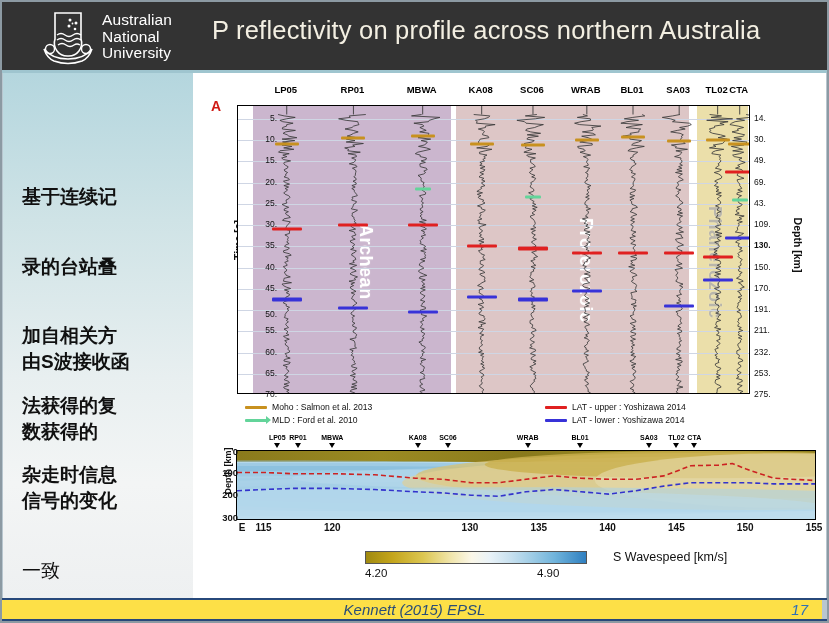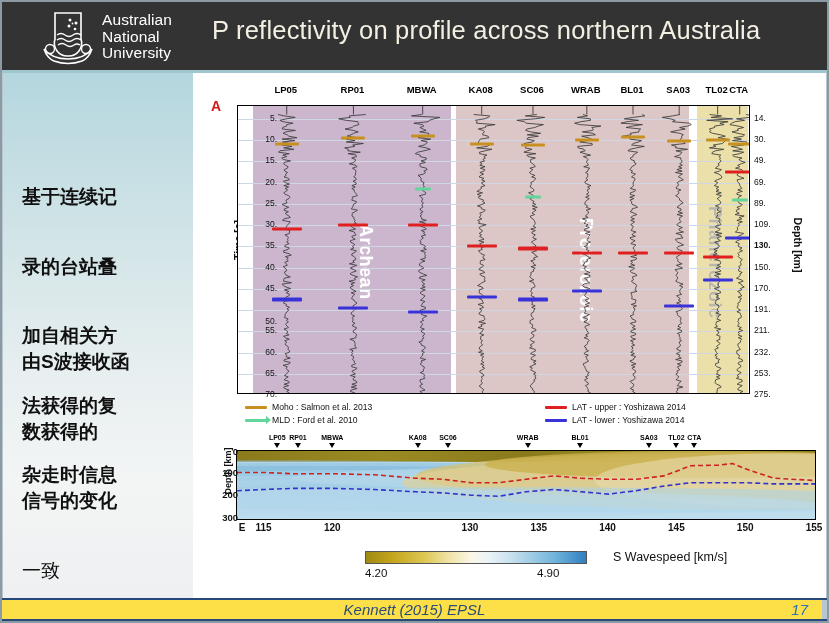--- a/index.html
+++ b/index.html
@@ -250,30 +250,30 @@
     <div id="axisA">
         <div class="tick-lbl-t" style="top: 28.75px;">5.</div>
         <div class="tick-lbl-d" style="top: 28.75px;">14.</div>
         <div class="tick-lbl-t" style="top: 50px;">10.</div>
         <div class="tick-lbl-d" style="top: 50px;">30.</div>
         <div class="tick-lbl-t" style="top: 71.25px;">15.</div>
         <div class="tick-lbl-d" style="top: 71.25px;">49.</div>
         <div class="tick-lbl-t" style="top: 92.5px;">20.</div>
         <div class="tick-lbl-d" style="top: 92.5px;">69.</div>
         <div class="tick-lbl-t" style="top: 113.75px;">25.</div>
-        <div class="tick-lbl-d" style="top: 113.75px;">89.</div>
+        <div class="tick-lbl-d" style="top: 113.75px;">43.</div>
         <div class="tick-lbl-t" style="top: 135px;">30.</div>
         <div class="tick-lbl-d" style="top: 135px;">109.</div>
         <div class="tick-lbl-t" style="top: 156.25px;">35.</div>
         <div class="tick-lbl-d" style="top: 156.25px; font-weight: bold;">130.</div>
         <div class="tick-lbl-t" style="top: 177.5px;">40.</div>
         <div class="tick-lbl-d" style="top: 177.5px;">150.</div>
         <div class="tick-lbl-t" style="top: 198.75px;">45.</div>
         <div class="tick-lbl-d" style="top: 198.75px;">170.</div>
-        <div class="tick-lbl-t" style="top: 232px;">50.</div>
+        <div class="tick-lbl-t" style="top: 225px;">50.</div>
         <div class="tick-lbl-d" style="top: 220px;">191.</div>
         <div class="tick-lbl-t" style="top: 241.25px;">55.</div>
         <div class="tick-lbl-d" style="top: 241.25px;">211.</div>
         <div class="tick-lbl-t" style="top: 262.5px;">60.</div>
         <div class="tick-lbl-d" style="top: 262.5px;">232.</div>
         <div class="tick-lbl-t" style="top: 283.75px;">65.</div>
         <div class="tick-lbl-d" style="top: 283.75px;">253.</div>
         <div class="tick-lbl-t" style="top: 305px;">70.</div>
         <div class="tick-lbl-d" style="top: 305px;">275.</div>
       </div>

